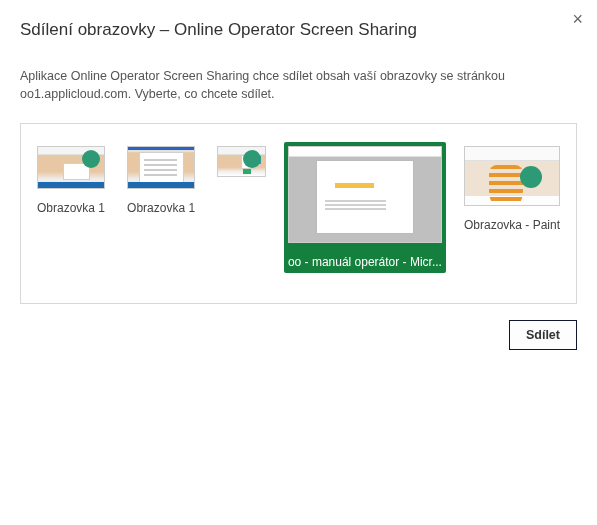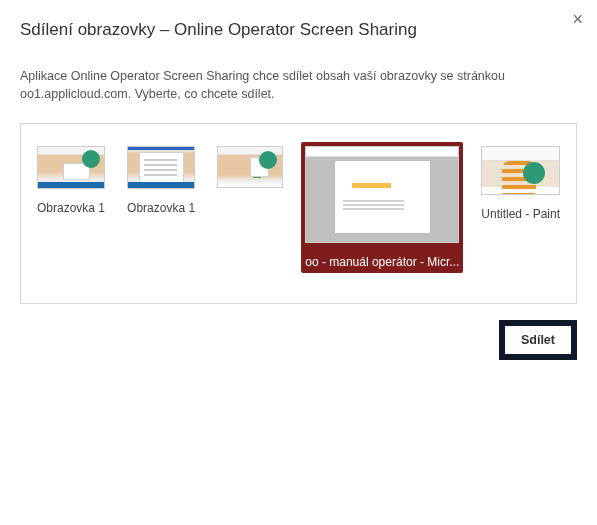--- a/index.html
+++ b/index.html
@@ -48,21 +48,21 @@
   }
   .item {
     display: flex;
     flex-direction: column;
     align-items: center;
     cursor: pointer;
     padding: 4px;
     border-radius: 2px;
   }
   .item.selected {
-    background: #7f1d1d;
+    background: #15803d;
   }
   .thumb {
     width: 100%;
     aspect-ratio: 16/10;
     background: linear-gradient(180deg,#eaeaea 0%, #f6f6f6 8%, #e8c8a4 14%, #e8c8a4 60%, #f0f0f0 80%, #dedede 100%);
     border: 1px solid #ccc;
     position: relative;
     overflow: hidden;
   }
   .thumb .taskbar {
@@ -140,21 +140,21 @@
     display: flex;
     justify-content: flex-end;
     gap: 10px;
     padding-top: 16px;
   }
   .btn {
     min-width: 68px;
     padding: 7px 16px;
     font-size: 12.5px;
     background: #fdfdfd;
-    border: 6px solid #0f172a;
+    border: 1px solid #0f172a;
     cursor: pointer;
     color: #333;
   }
   .btn.primary { font-weight: 700; }
 </style>
 </head>
 <body>
 
 <div class="dialog">
 
@@ -198,21 +198,21 @@
           <div class="yellow"></div>
       </div>
       <div class="label">oo - manuál operátor - Micr...</div>
     </div>
 
     <div class="item">
       <div class="thumb paint">
         <div class="topbar"></div>
           <div class="spiral"></div>
       </div>
-      <div class="label">Untitled - Paint</div>
+      <div class="label">Obrazovka - Paint</div>
     </div>
 
   </div>
 
   <div class="footer">
     <button class="btn primary">Sdílet</button>
   </div>
 
 </div>
 

